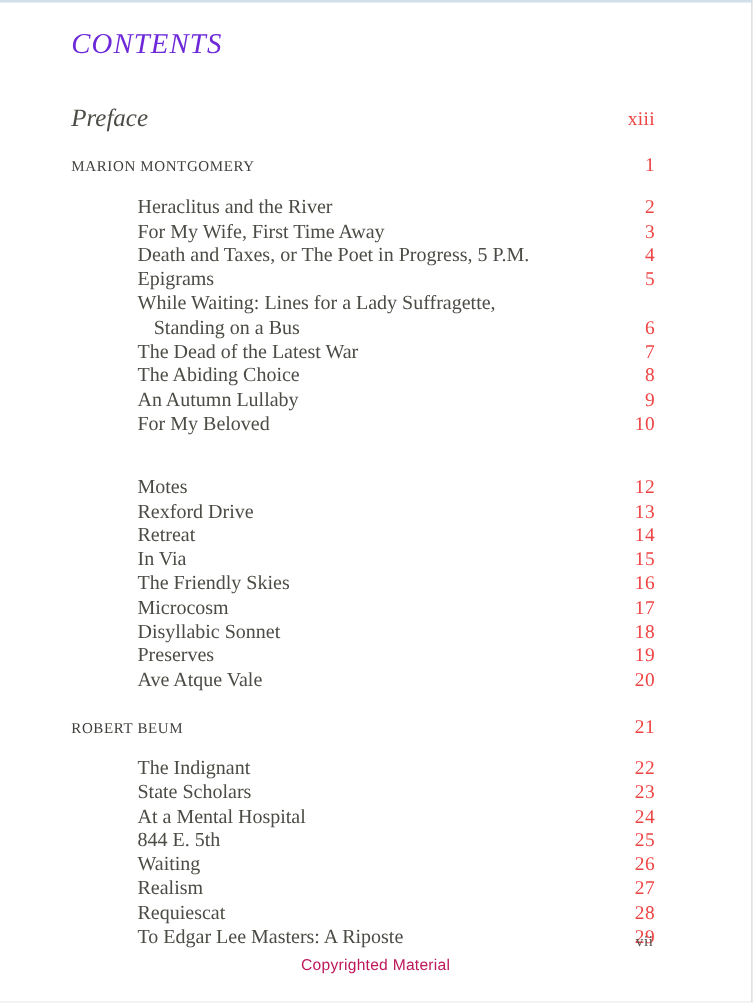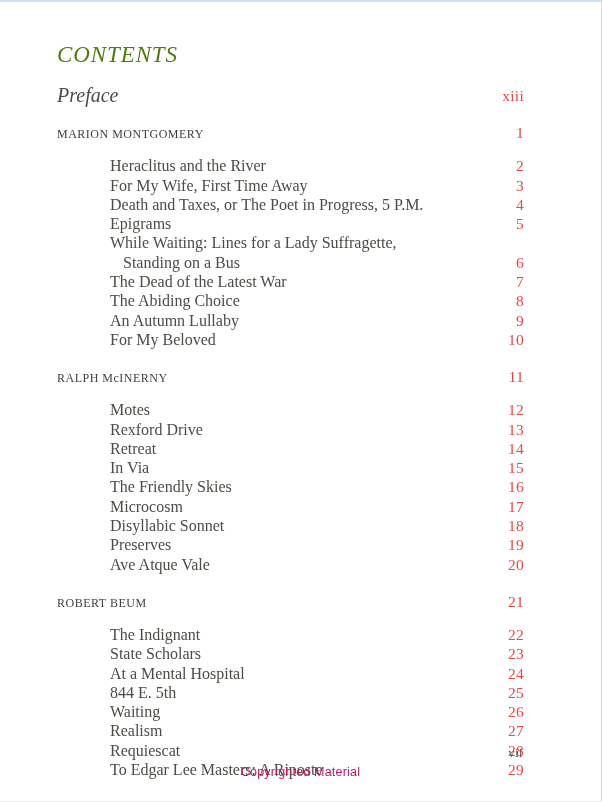--- a/index.html
+++ b/index.html
@@ -20,25 +20,25 @@
     height: 802px;
     box-sizing: border-box;
     background: #ffffff;
     border-top: 2px solid #cfe0ea;
     border-right: 1px solid #d7d7d7;
     border-bottom: 1px solid #ececec;
   }
   #page-title {
     position: absolute;
     left: 57px;
-    top: 40px;
+    top: 20px;
     font-style: italic;
     font-size: 23px;
     letter-spacing: 0.9px;
-    color: #4d7c0f;
+    color: #6d28d9;
     white-space: nowrap;
   }
   #toc {
     position: absolute;
     left: 57px;
     top: 84px;
     width: 467px;
   }
   .row {
     position: relative;
@@ -120,21 +120,20 @@
       <div class="row entry"><span class="label">For My Wife, First Time Away</span><span class="page-no">3</span></div>
       <div class="row entry"><span class="label">Death and Taxes, or The Poet in Progress, 5 P.M.</span><span class="page-no">4</span></div>
       <div class="row entry"><span class="label">Epigrams</span><span class="page-no">5</span></div>
       <div class="row entry"><span class="label">While Waiting: Lines for a Lady Suffragette,</span><span class="page-no"></span></div>
       <div class="row entry cont"><span class="label">Standing on a Bus</span><span class="page-no">6</span></div>
       <div class="row entry"><span class="label">The Dead of the Latest War</span><span class="page-no">7</span></div>
       <div class="row entry"><span class="label">The Abiding Choice</span><span class="page-no">8</span></div>
       <div class="row entry"><span class="label">An Autumn Lullaby</span><span class="page-no">9</span></div>
       <div class="row entry"><span class="label">For My Beloved</span><span class="page-no">10</span></div>
       <div class="gap-md"></div>
-      <div class="row author"><span class="label">RALPH McINERNY</span><span class="page-no">11</span></div>
       <div class="gap-sm"></div>
       <div class="row entry"><span class="label">Motes</span><span class="page-no">12</span></div>
       <div class="row entry"><span class="label">Rexford Drive</span><span class="page-no">13</span></div>
       <div class="row entry"><span class="label">Retreat</span><span class="page-no">14</span></div>
       <div class="row entry"><span class="label">In Via</span><span class="page-no">15</span></div>
       <div class="row entry"><span class="label">The Friendly Skies</span><span class="page-no">16</span></div>
       <div class="row entry"><span class="label">Microcosm</span><span class="page-no">17</span></div>
       <div class="row entry"><span class="label">Disyllabic Sonnet</span><span class="page-no">18</span></div>
       <div class="row entry"><span class="label">Preserves</span><span class="page-no">19</span></div>
       <div class="row entry"><span class="label">Ave Atque Vale</span><span class="page-no">20</span></div>

